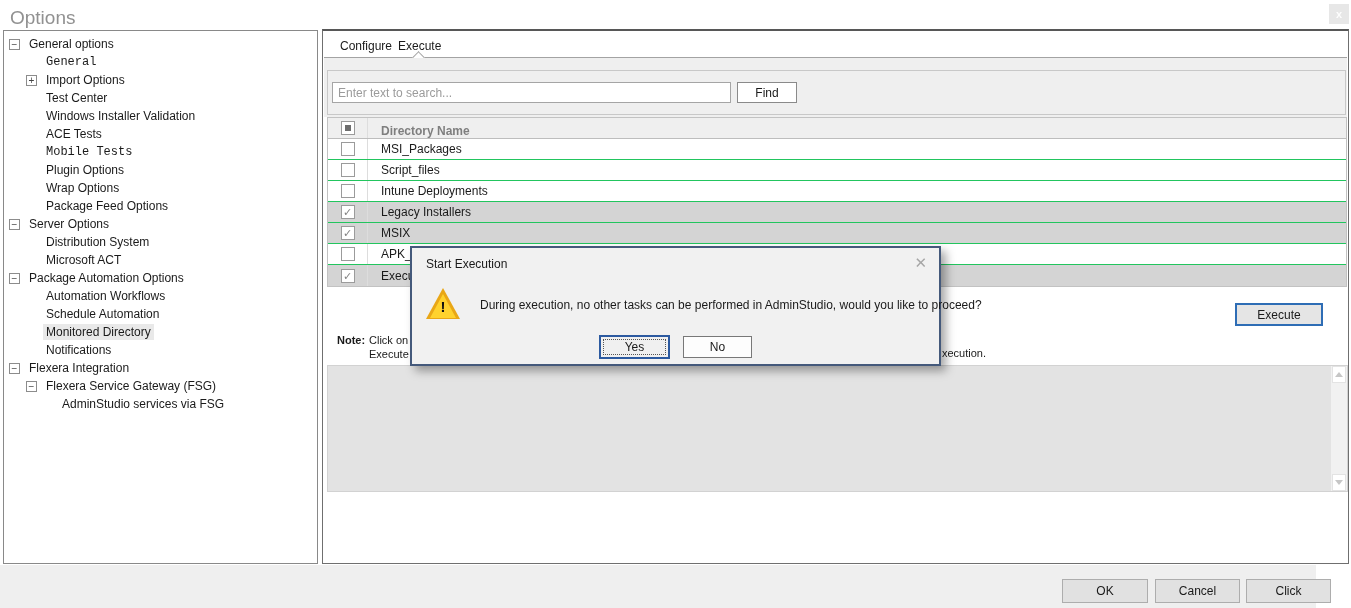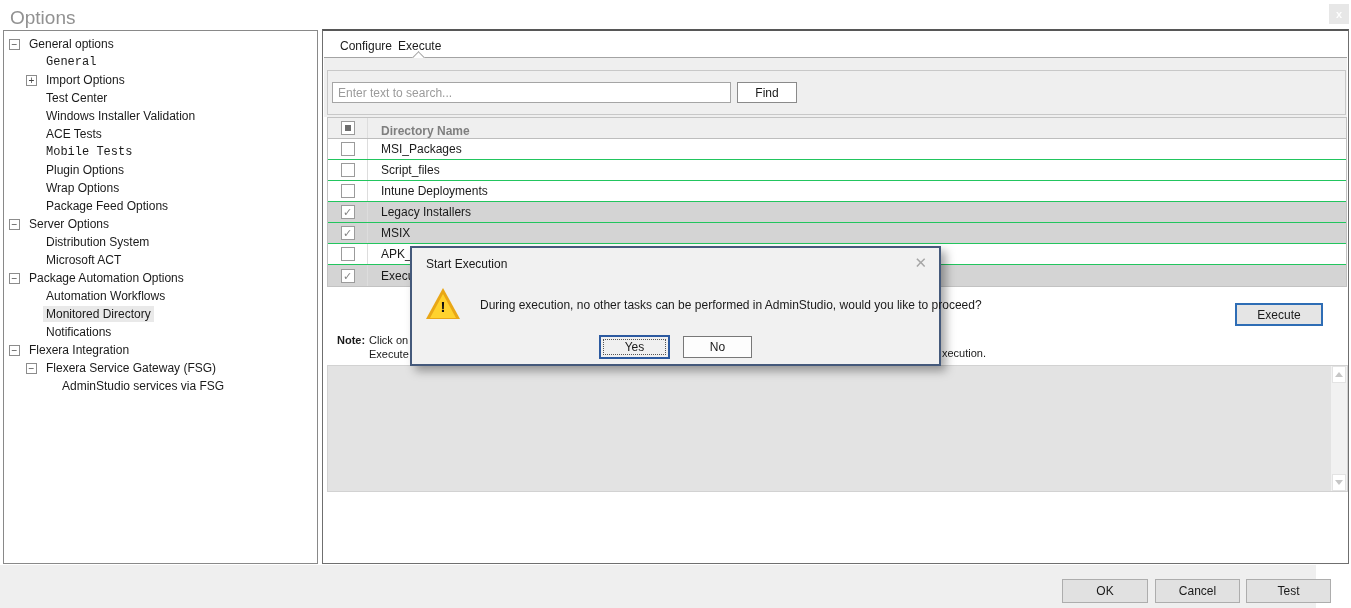--- a/index.html
+++ b/index.html
@@ -155,20 +155,24 @@
   <div class="tree-row" style="padding-left: 5px;">
     <span class="expander">−</span>
     <span class="tree-label">Package Automation Options</span>
   </div>
 
   <div class="tree-row" style="padding-left: 39px;">
 
     <span class="tree-label">Automation Workflows</span>
   </div>
 
+  <div class="tree-row" style="padding-left: 39px;">
+
+    <span class="tree-label">Schedule Automation</span>
+  </div>
 
   <div class="tree-row selected" style="padding-left: 39px;">
 
     <span class="tree-label">Monitored Directory</span>
   </div>
 
   <div class="tree-row" style="padding-left: 39px;">
 
     <span class="tree-label">Notifications</span>
   </div>
@@ -273,21 +277,21 @@
         </div>
       <div class="scroll-btn scroll-down">
           <span class="arr-down"></span>
         </div>
     </div>
   </div>
 
   <div class="footer">
     <button class="footer-btn ok-btn">OK</button>
     <button class="footer-btn cancel-btn">Cancel</button>
-    <button class="footer-btn help-btn">Test</button>
+    <button class="footer-btn help-btn">Click</button>
   </div>
 
   <div class="modal">
     <div class="modal-title">Start Execution</div>
     <div class="modal-close">✕</div>
     <div class="warn-icon">
       <div class="warn-outer"></div>
       <div class="warn-inner"></div>
       <span class="warn-mark">!</span>
     </div>

